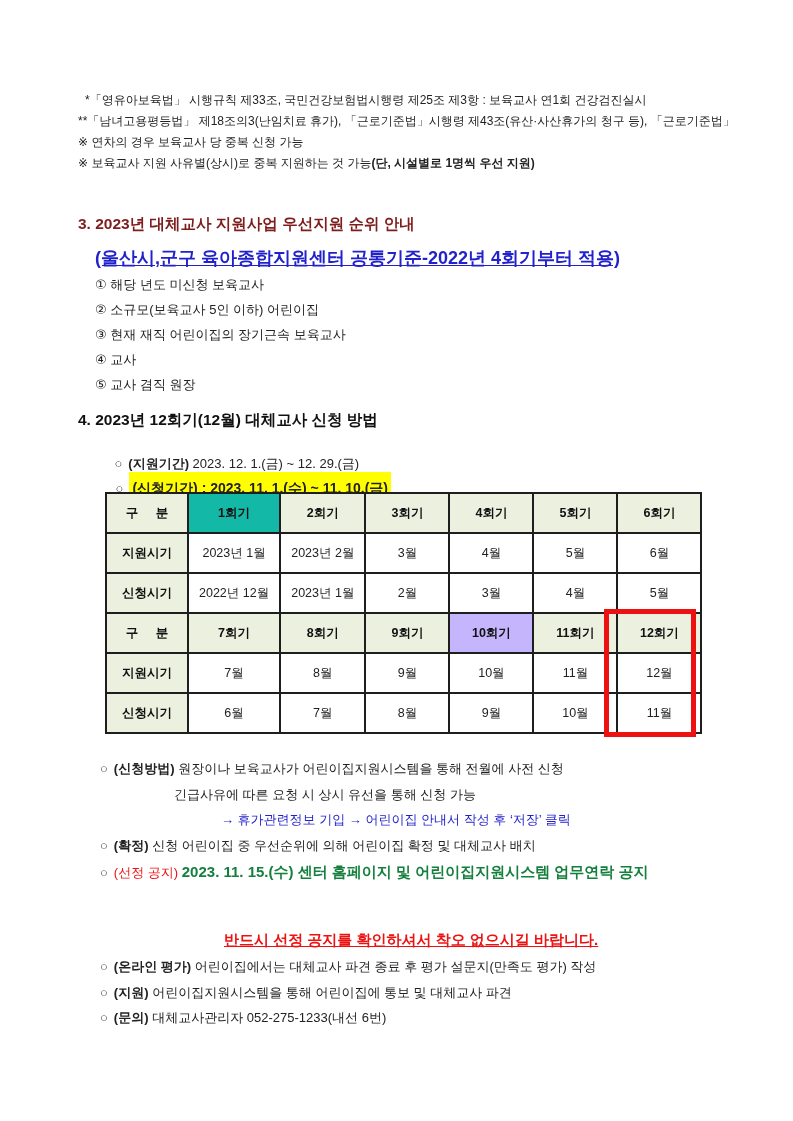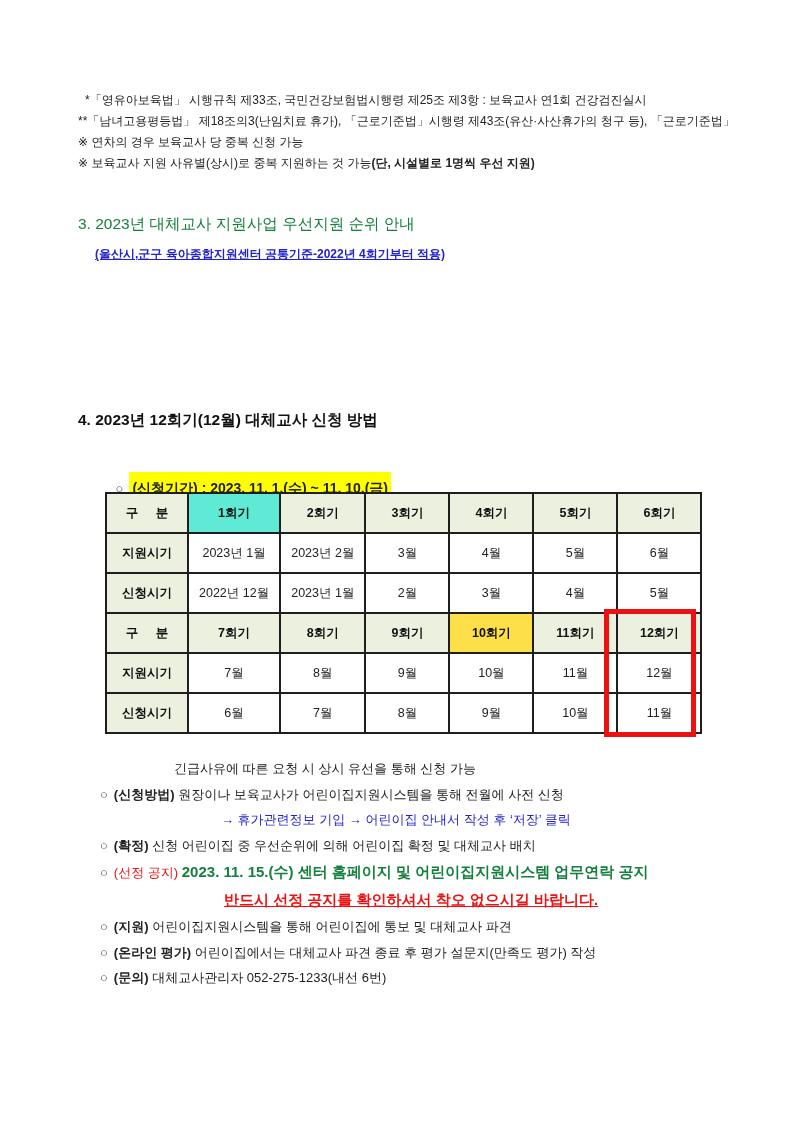--- a/index.html
+++ b/index.html
@@ -14,24 +14,24 @@
   }
   .nowrap{white-space:pre;}
   b,.b{font-weight:bold;}
 
   
   .notes{position:absolute;left:78px;top:90px;font-size:12px;line-height:21px;color:#222;}
   .notes .ind1{padding-left:7px;}
   .notes .ind3{padding-left:10px;}
 
   
-  .sec3-h{position:absolute;left:78px;top:214px;font-size:15.5px;font-weight:normal;color:#15803d;}
+  .sec3-h{position:absolute;left:78px;top:214px;font-size:15.5px;font-weight:bold;color:#7f1d1d;}
   .sec3-sub{
     position:absolute;left:95px;top:246px;
-    font-size:12px;font-weight:bold;
+    font-size:18px;font-weight:bold;
     text-decoration:underline;
   }
   .sec3-list{position:absolute;left:95px;top:272px;font-size:13px;line-height:25px;color:#222;}
 
   
   .sec4-h{position:absolute;left:78px;top:410px;font-size:15.5px;font-weight:bold;color:#111;}
   .line-support{position:absolute;left:100px;top:440px;font-size:13px;color:#222;}
   .line-apply{position:absolute;left:100px;top:464px;font-size:14px;color:#222;}
   .circ{font-size:13px;color:#333;margin-right:6px;}
   .hl{font-weight:bold;padding:8px 3px;}
@@ -54,61 +54,71 @@
     pointer-events:none;
     box-sizing:border-box;
   }
 
   
   .details{position:absolute;left:100px;top:756px;font-size:13px;line-height:25.5px;color:#222;}
   .details .row{white-space:pre;}
   .ind-method2{padding-left:74px;}
   .ind-loc{padding-left:84px;}
   .ind-loc2{padding-left:121px;}
-  .ind-warn{padding-left:124px;}
+  .ind-warn{padding-left:124px;margin-top:40px;}
   .notice-line{line-height:27px;}
   .warn-line{line-height:27px;}
 </style>
 </head>
 <body>
 
 <div class="page">
 
   <div class="notes">
     <div class="nowrap ind1">*「영유아보육법」 시행규칙 제33조, 국민건강보험법시행령 제25조 제3항 : 보육교사 연1회 건강검진실시</div>
     <div class="nowrap">**「남녀고용평등법」 제18조의3(난임치료 휴가), 「근로기준법」시행령 제43조(유산·사산휴가의 청구 등), 「근로기준법」</div>
     <div class="nowrap">※ 연차의 경우 보육교사 당 중복 신청 가능</div>
     <div class="nowrap"><span>※ 보육교사 지원 사유별(상시)로 중복 지원하는 것 가능</span><b>(단, 시설별로 1명씩 우선 지원)</b></div>
   </div>
 
   <div class="sec3-h nowrap">3. 2023년 대체교사 지원사업 우선지원 순위 안내</div>
   <div class="sec3-sub nowrap" style="color:#2222cc;">(울산시,군구 육아종합지원센터 공통기준-2022년 4회기부터 적용)</div>
+  <div class="sec3-list">
+    <div class="nowrap">① 해당 년도 미신청 보육교사</div>
+    <div class="nowrap">② 소규모(보육교사 5인 이하) 어린이집</div>
+    <div class="nowrap">③ 현재 재직 어린이집의 장기근속 보육교사</div>
+    <div class="nowrap">④ 교사</div>
+    <div class="nowrap">⑤ 교사 겸직 원장</div>
+  </div>
 
   <div class="sec4-h nowrap">4. 2023년 12회기(12월) 대체교사 신청 방법</div>
 
+  <div class="line-support nowrap">
+    <span class="circ">○</span><b>(지원기간)</b> <span>2023. 12. 1.(금) ~ 12. 29.(금)</span>
+  </div>
 
   <div class="line-apply nowrap">
     <span class="circ">○</span><span class="hl" style="background:#ffff00;">(신청기간) : 2023. 11. 1.(수) ~ 11. 10.(금)</span>
   </div>
 
   <div class="table-wrap">
     <table class="sched">
       <colgroup>
           <col style="width:82px">
           <col style="width:84px">
           <col style="width:84px">
           <col style="width:84px">
           <col style="width:84px">
           <col style="width:84px">
           <col style="width:84px">
         </colgroup>
       <tbody>
           <tr>
         <td class="hd" style="background:#ecf1df">구     분</td>
-        <td class="hd" style="background:#5eead4">1회기</td>
+        <td class="hd" style="background:#14b8a6">1회기</td>
         <td class="hd" style="background:#ecf1df">2회기</td>
         <td class="hd" style="background:#ecf1df">3회기</td>
         <td class="hd" style="background:#ecf1df">4회기</td>
         <td class="hd" style="background:#ecf1df">5회기</td>
         <td class="hd" style="background:#ecf1df">6회기</td>
       </tr>
       <tr>
         <td class="hd" style="background:#ecf1df">지원시기</td>
         <td>2023년 1월</td>
         <td>2023년 2월</td>
@@ -124,21 +134,21 @@
         <td>2월</td>
         <td>3월</td>
         <td>4월</td>
         <td>5월</td>
       </tr>
       <tr>
         <td class="hd" style="background:#ecf1df">구     분</td>
         <td class="hd" style="background:#ecf1df">7회기</td>
         <td class="hd" style="background:#ecf1df">8회기</td>
         <td class="hd" style="background:#ecf1df">9회기</td>
-        <td class="hd" style="background:#fde047">10회기</td>
+        <td class="hd" style="background:#c4b5fd">10회기</td>
         <td class="hd" style="background:#ecf1df">11회기</td>
         <td class="hd" style="background:#ecf1df" id="rb-top">12회기</td>
       </tr>
       <tr>
         <td class="hd" style="background:#ecf1df">지원시기</td>
         <td>7월</td>
         <td>8월</td>
         <td>9월</td>
         <td>10월</td>
         <td>11월</td>
@@ -152,24 +162,24 @@
         <td>9월</td>
         <td>10월</td>
         <td id="rb-bottom">11월</td>
       </tr>
     </tbody>
       </table>
     <div class="red-box" id="red-box" style="left: 499px; top: 117px; width: 92px; height: 128px;"></div>
   </div>
 
   <div class="details">
+    <div class="row"><span class="circ">○</span><b>(신청방법)</b> <span>원장이나 보육교사가 어린이집지원시스템을 통해 전월에 사전 신청</span></div>
     <div class="row ind-method2"><span>긴급사유에 따른 요청 시 상시 유선을 통해 신청 가능</span></div>
-    <div class="row"><span class="circ">○</span><b>(신청방법)</b> <span>원장이나 보육교사가 어린이집지원시스템을 통해 전월에 사전 신청</span></div>
     <div class="row ind-loc2"><span style="color:#2222cc;">→ 휴가관련정보 기입 → 어린이집 안내서 작성 후 ‘저장’ 클릭</span></div>
     <div class="row"><span class="circ">○</span><b>(확정)</b> <span>신청 어린이집 중 우선순위에 의해 어린이집 확정 및 대체교사 배치</span></div>
     <div class="row notice-line"><span class="circ">○</span><span style="color:#ee1111;">(선정 공지)</span> <b style="color:#15803d;font-size:15px;">2023. 11. 15.(수) 센터 홈페이지 및 어린이집지원시스템 업무연락 공지</b></div>
     <div class="row ind-warn warn-line"><b style="color:#ee1111;font-size:15px;text-decoration:underline;">반드시 선정 공지를 확인하셔서 착오 없으시길 바랍니다.</b></div>
+    <div class="row"><span class="circ">○</span><b>(온라인 평가)</b> <span>어린이집에서는 대체교사 파견 종료 후 평가 설문지(만족도 평가) 작성</span></div>
     <div class="row"><span class="circ">○</span><b>(지원)</b> <span>어린이집지원시스템을 통해 어린이집에 통보 및 대체교사 파견</span></div>
-    <div class="row"><span class="circ">○</span><b>(온라인 평가)</b> <span>어린이집에서는 대체교사 파견 종료 후 평가 설문지(만족도 평가) 작성</span></div>
     <div class="row"><span class="circ">○</span><b>(문의)</b> <span>대체교사관리자 052-275-1233(내선 6번)</span></div>
   </div>
 
 </div>
 
 </body></html>

